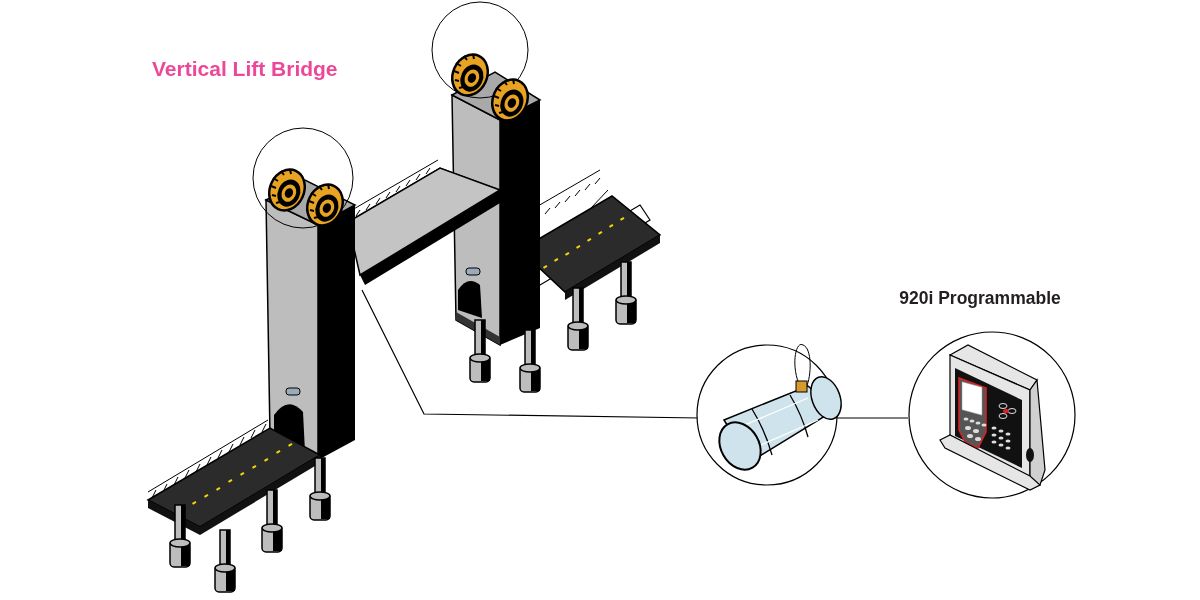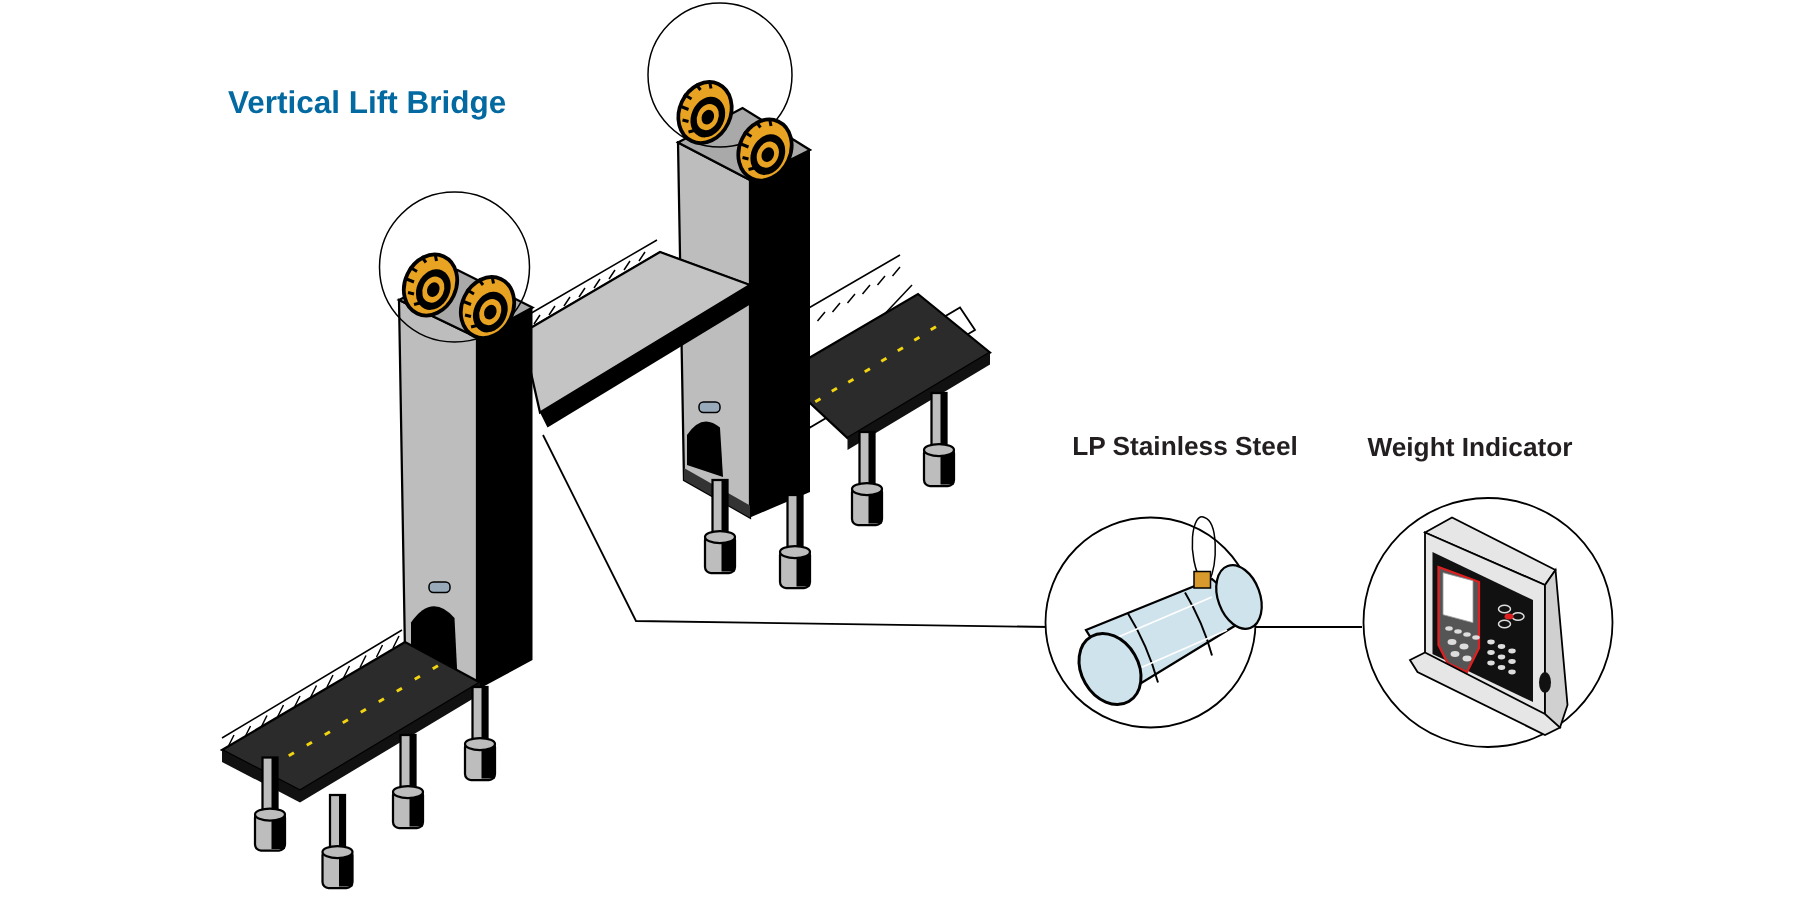--- a/index.html
+++ b/index.html
@@ -1,19 +1,19 @@
 <!DOCTYPE html>
 <html><head>
 <meta charset="utf-8">
 <style>
   html, body { margin: 0; padding: 0; background: #ffffff; }
   body { width: 1200px; height: 600px; position: relative; overflow: hidden; font-family: "Liberation Sans", sans-serif; }
   #stage { position: absolute; left: 0; top: 0; width: 1200px; height: 600px; }
   .lbl { position: absolute; text-align: center; font-weight: bold; font-family: "Liberation Sans", sans-serif; color: #231f20; }
-  #title { left: 152px; top: 57px; font-size: 21px; color: #0369a1; text-align: left; }
+  #title { left: 152px; top: 57px; font-size: 21px; color: #ec4899; text-align: left; }
   #lp-label { left: 680px; top: 284px; width: 220px; font-size: 17.5px; line-height: 26px; }
   #ind-label { left: 880px; top: 285px; width: 200px; font-size: 17.5px; line-height: 26px; }
 </style>
 </head>
 <body>
 
 <svg id="stage" viewBox="0 0 1200 600" xmlns="http://www.w3.org/2000/svg">
   <defs>
     <g id="sheave">
       <ellipse cx="0" cy="0" rx="17" ry="21" fill="#e8a323" stroke="#000" stroke-width="2.5" transform="rotate(25)"></ellipse>
@@ -178,18 +178,17 @@
       <ellipse cx="1008" cy="448" rx="2.5" ry="1.6"></ellipse>
     </g>
     <polygon points="940,440 950,435 1030,476 1040,485 1030,490 945,448" fill="#e6e6e6" stroke="#000" stroke-width="1.2"></polygon>
     <ellipse cx="1030" cy="455" rx="4" ry="7" fill="#111"></ellipse>
   </g>
 </svg>
 
 <div id="title" class="lbl">Vertical Lift Bridge</div>
 
 <div id="lp-label" class="lbl">
-  <div>LP Stainless Steel</div>
 </div>
 
 <div id="ind-label" class="lbl">
-  <div>Weight Indicator</div>
+  <div>920i Programmable</div>
 </div>
 
 </body></html>

